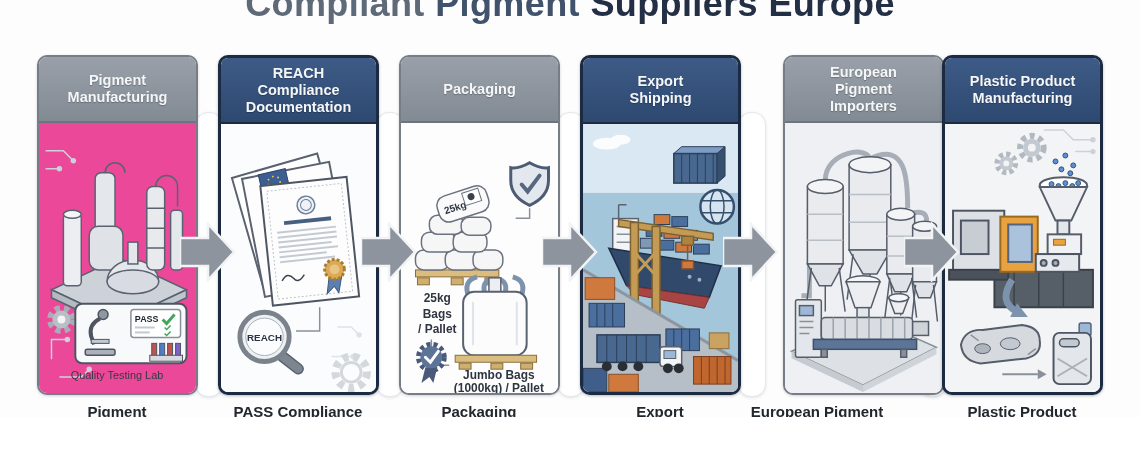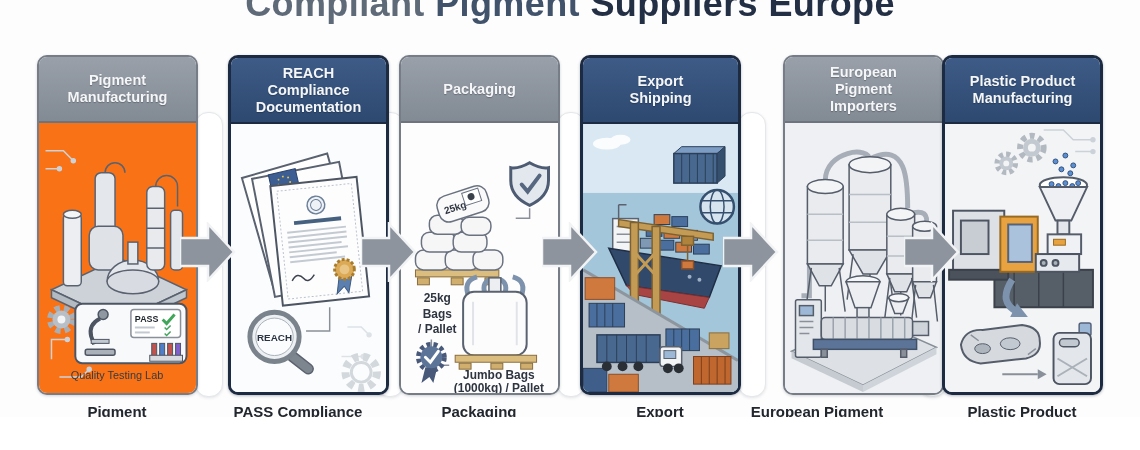--- a/index.html
+++ b/index.html
@@ -45,21 +45,21 @@
 
   <div class="gapstrip" style="left:195px"></div>
   <div class="gapstrip" style="left:376px"></div>
   <div class="gapstrip" style="left:557px"></div>
   <div class="gapstrip" style="left:738px"></div>
   <div class="gapstrip" style="left:919px"></div>
 
   <section class="panel gray" style="left:37px">
     <div class="phead gray">Pigment
 Manufacturing</div>
-    <div class="pbody" style="background:#f97316">
+    <div class="pbody" style="background:#ec4899">
       <svg viewBox="0 0 157 272">
         <g stroke="#ccd2d9" fill="none" stroke-width="1.5">
           <path d="M6,28 h18 l10,10 M6,46 h14 M12,238 v-20 h16 M20,256 h22 l8,-8"></path>
           <circle cx="34" cy="38" r="2" fill="#ccd2d9"></circle>
             <circle cx="20" cy="46" r="2" fill="#ccd2d9"></circle>
           <circle cx="28" cy="218" r="2" fill="#ccd2d9"></circle>
             <circle cx="50" cy="248" r="2" fill="#ccd2d9"></circle>
         </g>
         <g stroke="#5a6270" stroke-width="1.5">
           <polygon points="12,168 80,200 148,168 80,136" fill="#cdd2d8"></polygon>
@@ -104,21 +104,21 @@
             <rect x="129" y="222" width="5" height="16" fill="#c2524e"></rect>
             <rect x="137" y="222" width="5" height="16" fill="#7f5fc9"></rect>
             <rect x="111" y="234" width="33" height="6" fill="#d7dbe0"></rect>
           </g>
         </g>
         <text x="78" y="258" text-anchor="middle" font-size="11" fill="#343b45">Quality Testing Lab</text>
       </svg>
     </div>
   </section>
 
-  <section class="panel navy" style="left:228px">
+  <section class="panel navy" style="left:218px">
     <div class="phead navy">REACH
 Compliance
 Documentation</div>
     <div class="pbody" style="background:#fbfcfd">
       <svg viewBox="0 0 157 272">
         <g stroke="#dde2e7" fill="none" stroke-width="1.5">
           <path d="M118,206 h14 l8,8 M112,236 h22"></path>
           <circle cx="140" cy="214" r="2" fill="#dde2e7"></circle>
             <circle cx="134" cy="236" r="2" fill="#dde2e7"></circle>
         </g>

